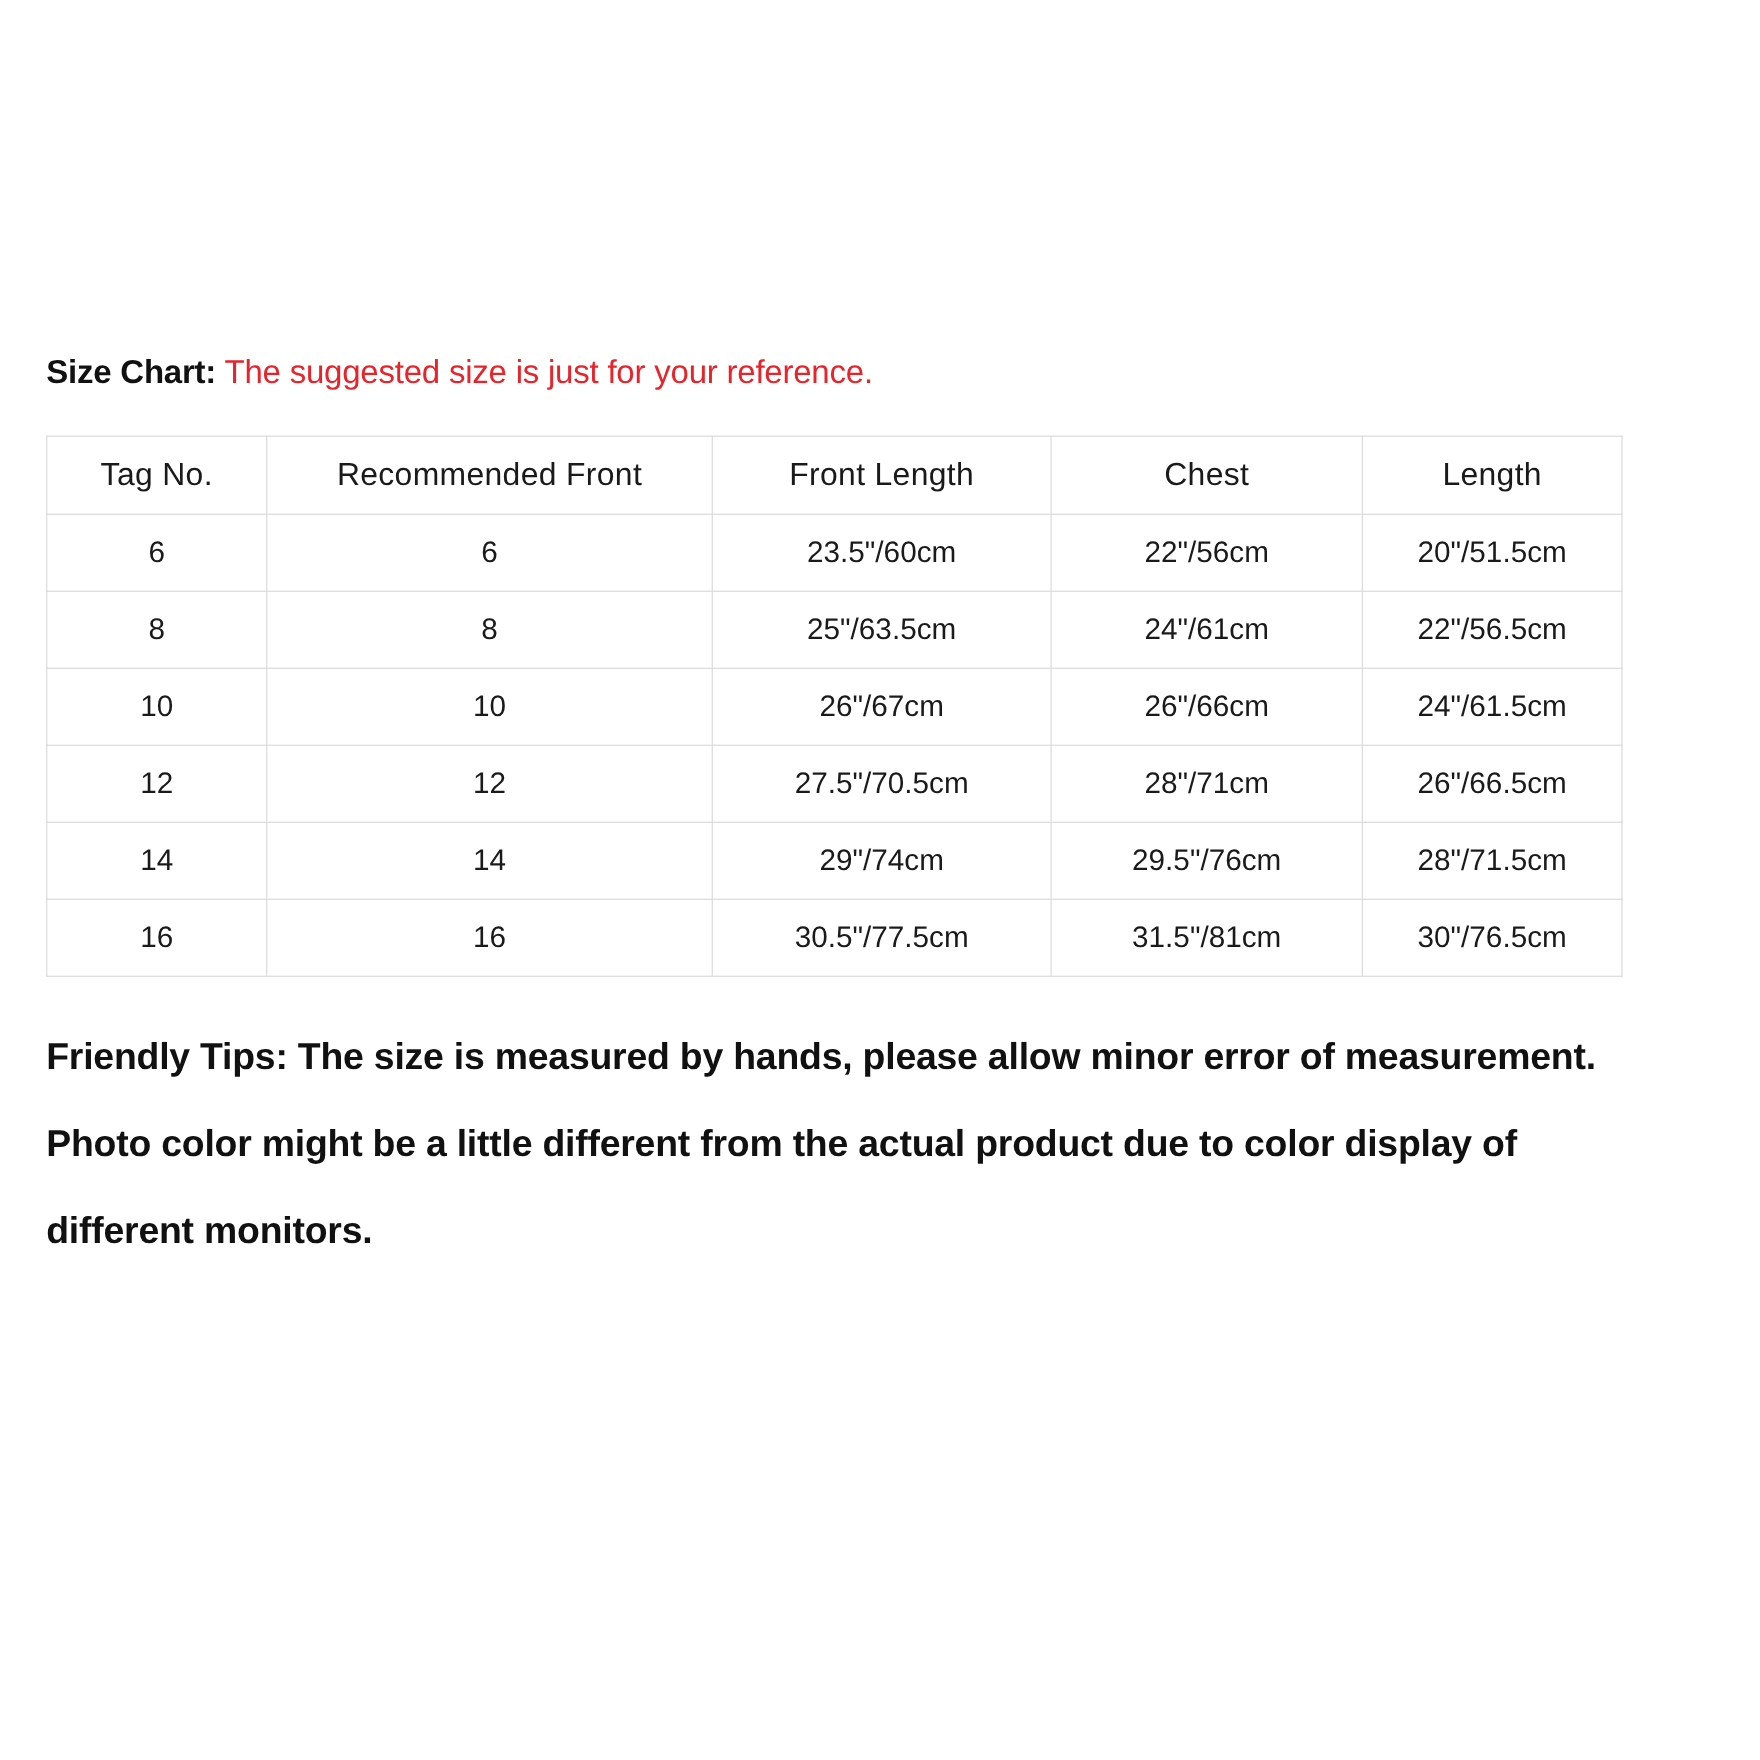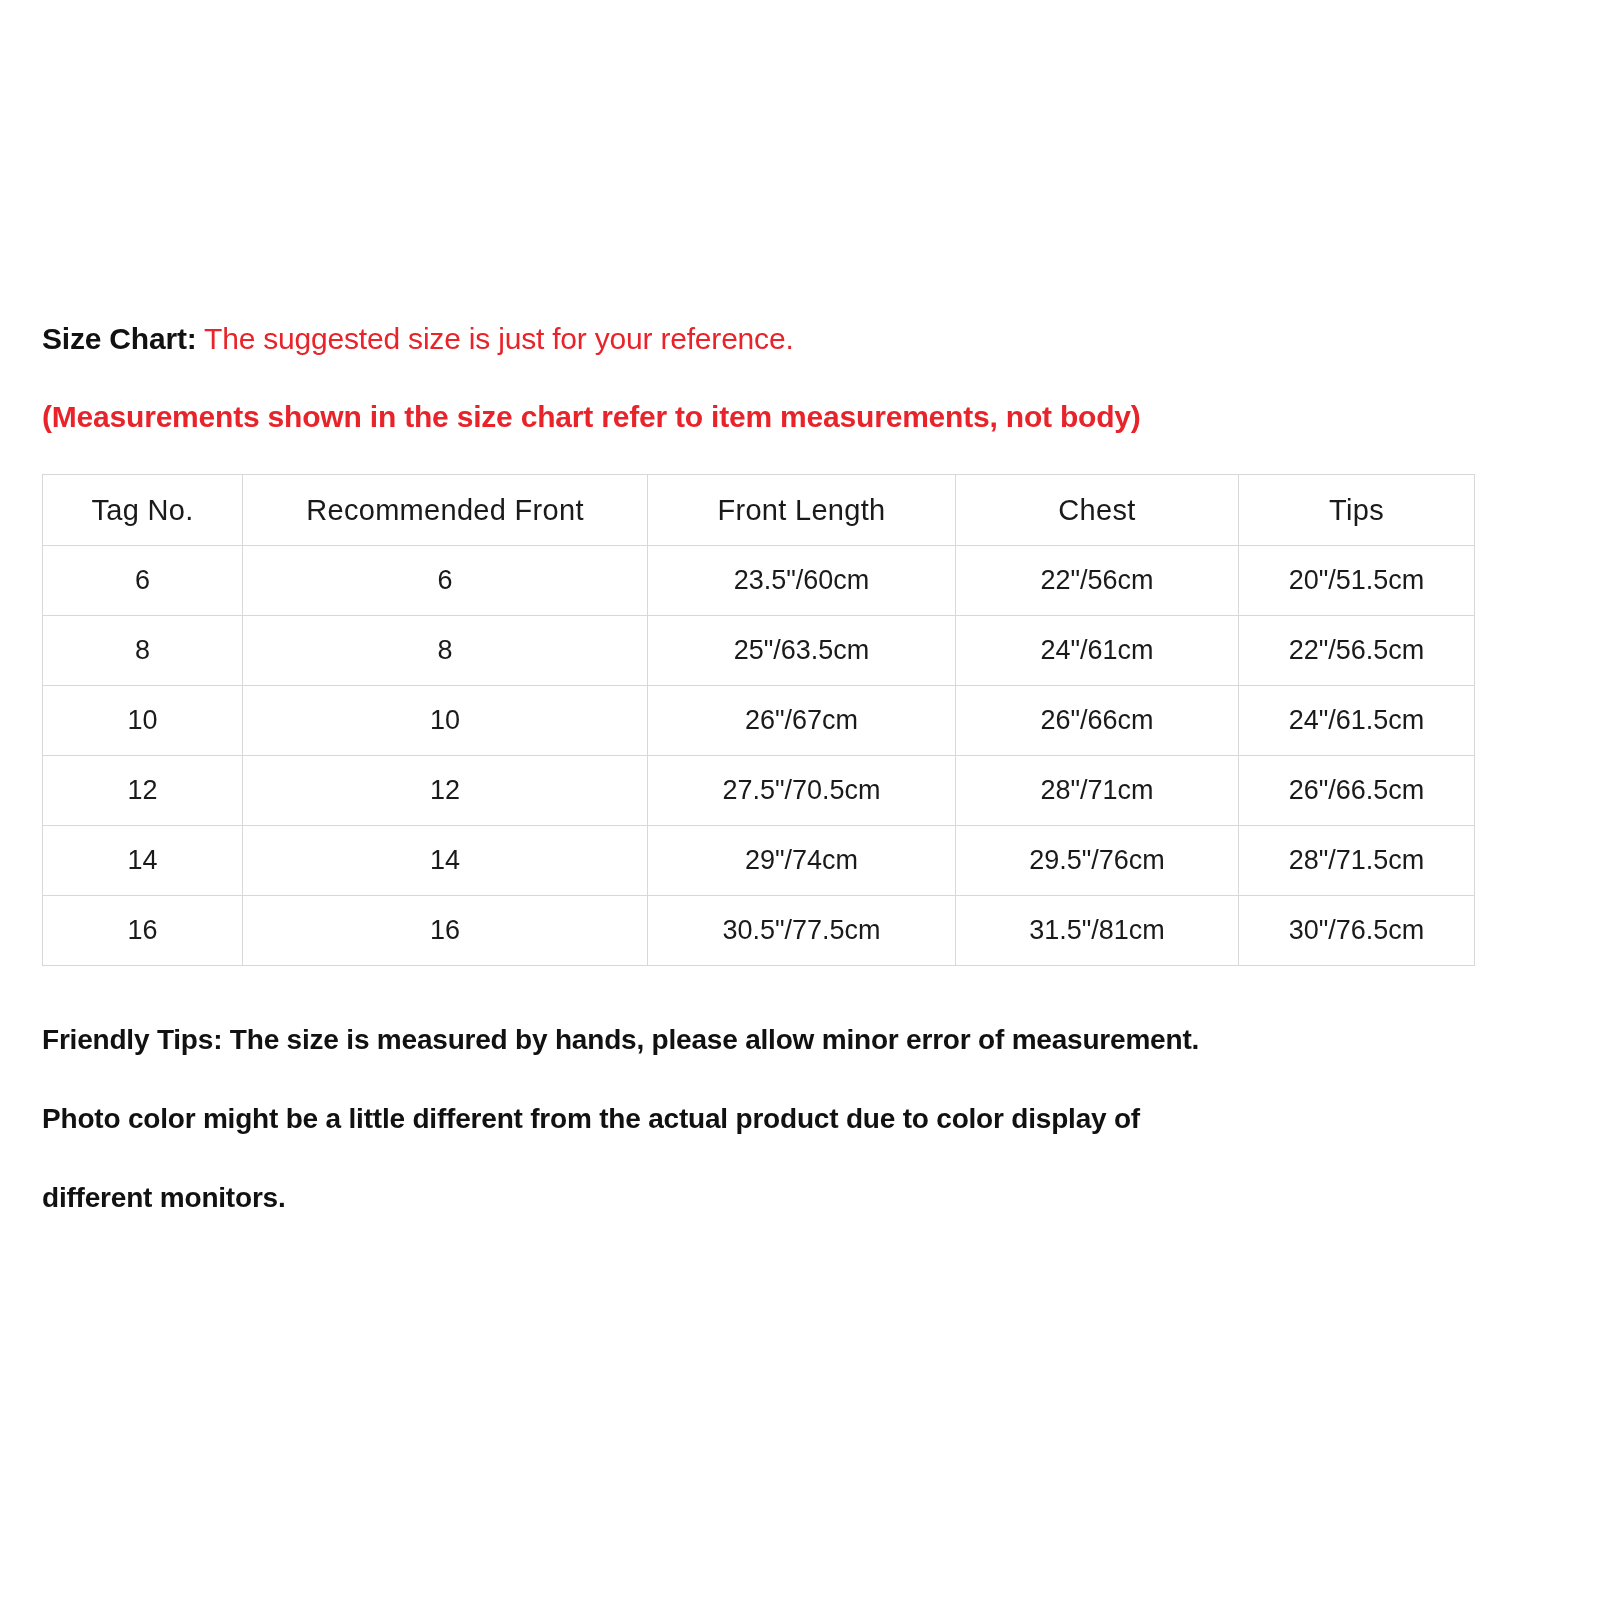--- a/index.html
+++ b/index.html
@@ -68,55 +68,54 @@
   }
   col.c-tag { width: 200px; }
   col.c-rec { width: 405px; }
   col.c-front { width: 308px; }
   col.c-chest { width: 283px; }
   col.c-waist { width: 236px; }
   .tips {
     margin-top: 34px;
   }
   .tips .line {
-    font-size: 28px;
+    font-size: 34px;
     line-height: 79px;
     font-weight: bold;
     color: #111111;
     white-space: nowrap;
   }
 </style>
 </head>
 <body>
 
 <div class="page">
 
   <div class="intro">
     <div class="line">
       <span class="lbl-bold">Size Chart:</span>
       <span class="red">The suggested size is just for your reference.</span>
     </div>
-    <div class="line red-bold">(Measurements shown in the size chart refer to item measurements, not body)</div>
   </div>
 
   <table class="size-table">
     <colgroup>
       <col class="c-tag">
       <col class="c-rec">
       <col class="c-front">
       <col class="c-chest">
       <col class="c-waist">
     </colgroup>
     <thead>
       <tr>
         <th>Tag No.</th>
         <th>Recommended Front</th>
         <th>Front Length</th>
         <th>Chest</th>
-        <th>Tips</th>
+        <th>Length</th>
       </tr>
     </thead>
     <tbody>
       <tr>
         <td>6</td>
         <td>6</td>
         <td>23.5"/60cm</td>
         <td>22"/56cm</td>
         <td>20"/51.5cm</td>
       </tr>

